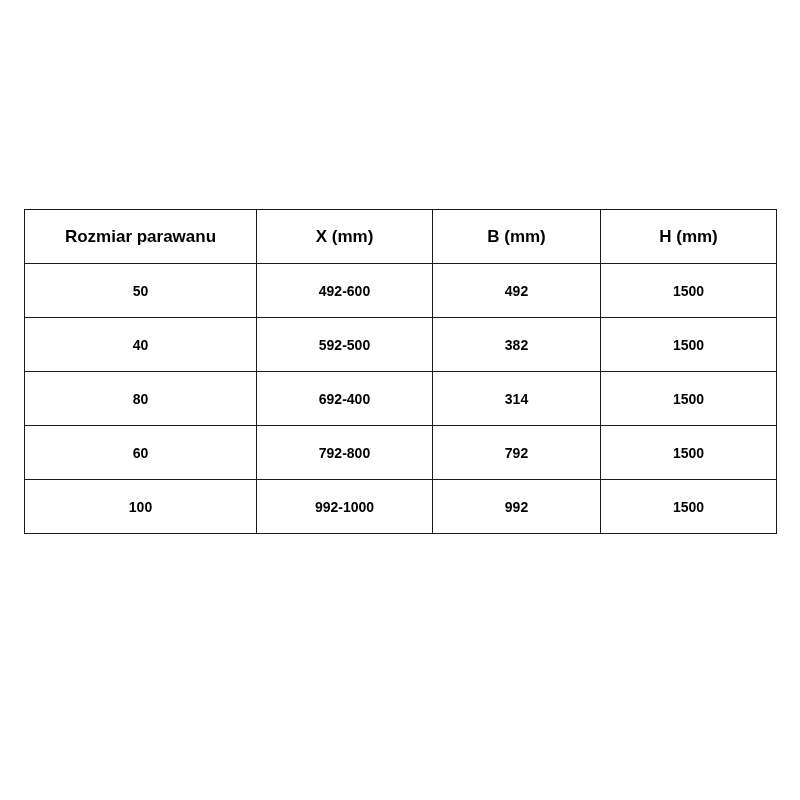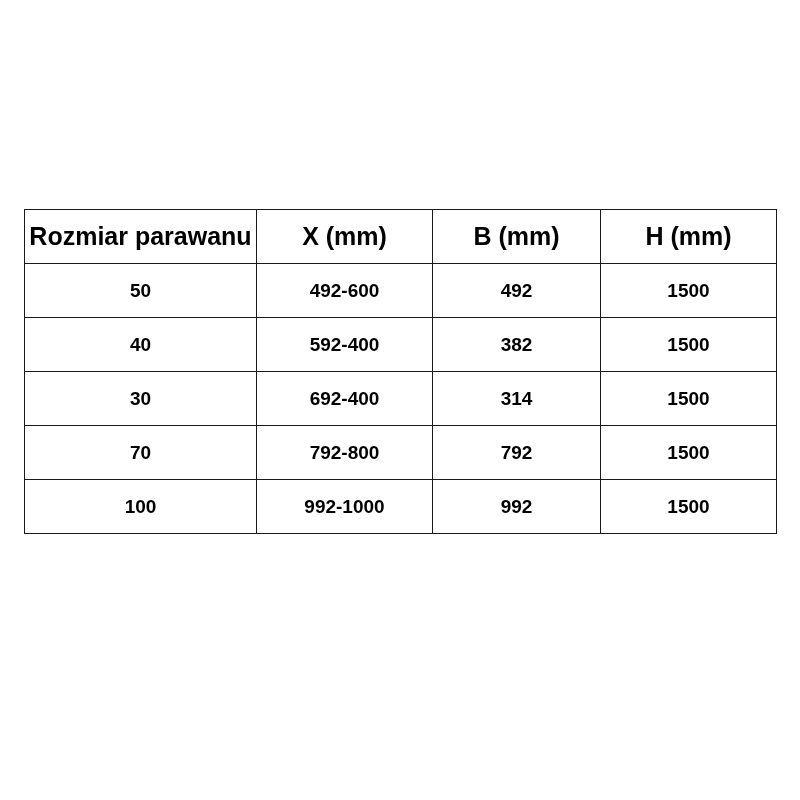--- a/index.html
+++ b/index.html
@@ -24,27 +24,27 @@
     width: 752px;
     table-layout: fixed;
   }
   table.size-table th,
   table.size-table td {
     border: 1px solid #1a1a1a;
     text-align: center;
     vertical-align: middle;
     color: #000000;
     font-weight: bold;
-    font-size: 19px;
+    font-size: 14px;
     height: 54px;
     padding: 0 4px;
     box-sizing: border-box;
   }
   table.size-table th {
-    font-size: 25px;
+    font-size: 17px;
   }
   col.c1 { width: 232px; }
   col.c2 { width: 176px; }
   col.c3 { width: 168px; }
   col.c4 { width: 176px; }
 </style>
 </head>
 <body>
 
 <div class="table-wrap">
@@ -65,32 +65,32 @@
     </thead>
     <tbody>
       <tr>
         <td>50</td>
         <td>492-600</td>
         <td>492</td>
         <td>1500</td>
       </tr>
       <tr>
         <td>40</td>
-        <td>592-400</td>
+        <td>592-500</td>
         <td>382</td>
         <td>1500</td>
       </tr>
       <tr>
-        <td>30</td>
+        <td>80</td>
         <td>692-400</td>
         <td>314</td>
         <td>1500</td>
       </tr>
       <tr>
-        <td>70</td>
+        <td>60</td>
         <td>792-800</td>
         <td>792</td>
         <td>1500</td>
       </tr>
       <tr>
         <td>100</td>
         <td>992-1000</td>
         <td>992</td>
         <td>1500</td>
       </tr>

